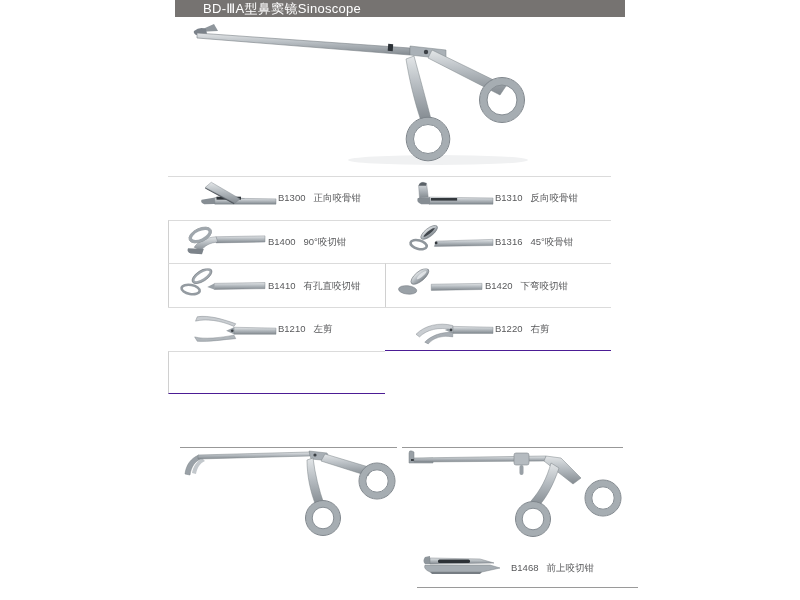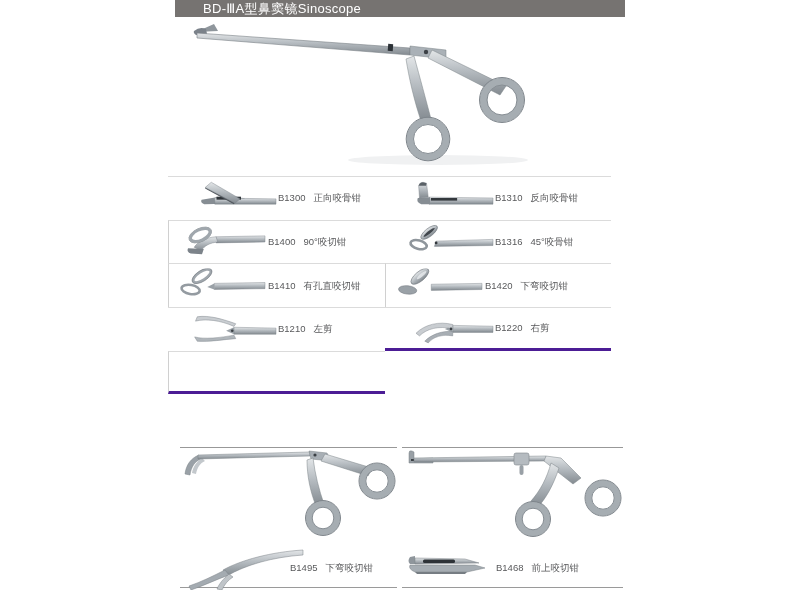--- a/index.html
+++ b/index.html
@@ -14,41 +14,41 @@
 
   
   .main-photo { position:absolute; left:188px; top:22px; width:432px; height:148px; }
   .main-photo svg { width:100%; height:100%; }
 
   
   .cat { position:absolute; left:168px; top:176px; width:443px;
          display:grid; grid-template-columns:217px 226px; grid-auto-rows:43.7px; }
   .c { position:relative; border-top:1px solid #dbdbdb; box-sizing:border-box; }
   .c.r { border-left:1px solid #d0d0d0; }
-  .c.last { border-bottom:3px solid #4c1d95; }
+  .c.last { border-bottom:1px solid #4c1d95; }
   .ti { position:absolute; top:50%; transform:translateY(-50%); width:88px; height:35px; }
   .ti svg { width:100%; height:100%; }
   .c.l .ti { left:22px; }
   .c.r .ti { left:10px; }
   .lb { position:absolute; top:50%; transform:translateY(-50%); font-size:9.5px;
         color:#58595b; white-space:nowrap; }
   .c.l .lb { left:110px; }
   .c.r .lb { left:99px; }
   .lb .m { margin-right:8px; }
 
   
   .ps { position:absolute; top:447px; border-top:1px solid #989898; box-sizing:border-box; }
   .ps-l { left:180px; width:217px; height:118px; }
   .ps-r { left:402px; width:221px; height:118px; }
   .ps svg { position:absolute; left:1px; top:2px; }
 
   
   .bot { position:absolute; top:546px; height:42px; border-bottom:1px solid #9a9a9a; box-sizing:border-box; }
   .bot-l { left:180px; width:217px; }
-  .bot-r { left:402px; width:221px; }
+  .bot-r { left:417px; width:221px; }
   .ti2 { position:absolute; }
   .bot-l .ti2 { left:1px; top:2px; width:124px; height:42px; }
   .bot-r .ti2 { left:3px; top:10px; width:80px; height:24px; }
   .ti2 svg { width:100%; height:100%; }
   .bot .lb { top:54%; }
   .bot-l .lb { left:110px; }
   .bot-r .lb { left:94px; }
 </style>
 </head>
 <body>
@@ -243,32 +243,20 @@
       <path d="M156,18 C150,36 143,48 135,57 L128,51 C137,41 144,28 148,13 Z" fill="url(#gmet)" stroke="#7b8287" stroke-width="0.5"></path>
       <circle cx="200" cy="48" r="14.5" fill="none" stroke="#a6adb2" stroke-width="6.5"></circle>
       <circle cx="200" cy="48" r="18" fill="none" stroke="#7f868c" stroke-width="1"></circle>
       <circle cx="200" cy="48" r="11.2" fill="none" stroke="#878e94" stroke-width="1"></circle>
       <circle cx="130" cy="69" r="14" fill="none" stroke="#a6adb2" stroke-width="6.5"></circle>
       <circle cx="130" cy="69" r="17.5" fill="none" stroke="#7f868c" stroke-width="1"></circle>
       <circle cx="130" cy="69" r="10.8" fill="none" stroke="#878e94" stroke-width="1"></circle>
     </svg>
   </div>
 
-  <div class="bot bot-l">
-    <div class="ti2">
-      <svg viewBox="0 0 124 42">
-        <path d="M122,2 C90,4 60,12 42,22 L46,28 C64,17 92,9 122,7 Z" fill="url(#gmet)" stroke="#7a8187" stroke-width="0.5"></path>
-        <path d="M44,22 C32,28 20,34 8,38 L10,42 C22,38 34,32 48,27 Z" fill="#a4abb1" stroke="#7a8187" stroke-width="0.5"></path>
-        <path d="M48,26 C42,31 38,36 36,41 L41,42 C43,37 47,32 52,29 Z" fill="#c0c5c9" stroke="#7a8187" stroke-width="0.5"></path>
-      </svg>
-    </div>
-    <div class="lb">
-      <span class="m">B1495</span><span class="n">下弯咬切钳</span>
-    </div>
-  </div>
 
   <div class="bot bot-r">
     <div class="ti2">
       <svg viewBox="0 0 80 24">
         <path d="M5,1 L10,0 L10,8 L5,8 Q2,5 5,1 Z" fill="#8f969c"></path>
         <path d="M10,2 L60,3 L74,7 L10,8 Z" fill="url(#gmet)" stroke="#7a8187" stroke-width="0.5"></path>
         <rect x="18" y="3.5" width="32" height="3.5" rx="1.5" fill="#2d3237"></rect>
         <path d="M5,9 L70,9 L80,12 L62,16 L10,16 Q3,13 5,9 Z" fill="#a6adb3" stroke="#7a8187" stroke-width="0.5"></path>
         <path d="M10,16 L62,16 L60,18 L12,18 Z" fill="#767d83"></path>
       </svg>

